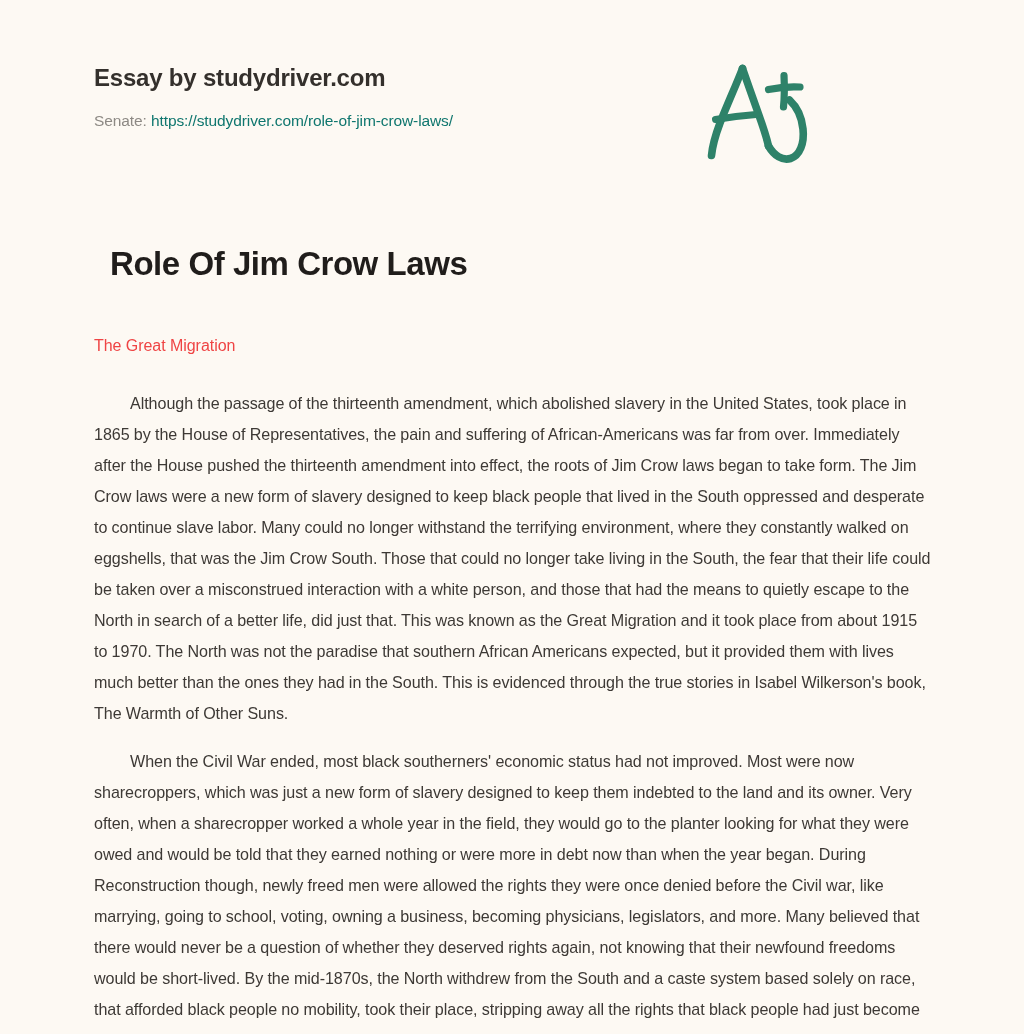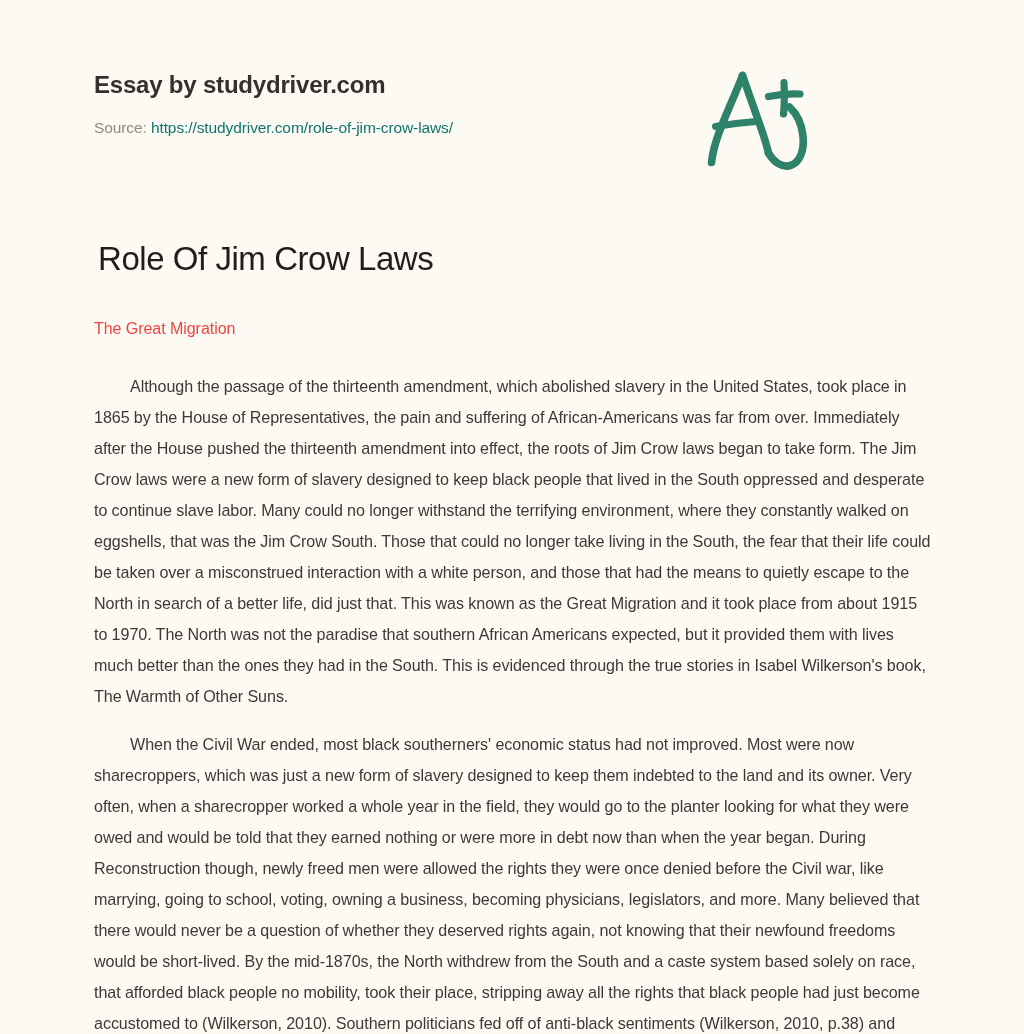--- a/index.html
+++ b/index.html
@@ -15,21 +15,21 @@
     color: #3a3632;
     overflow: hidden;
     position: relative;
   }
 
   .page {
     position: relative;
     width: 906px;
     height: 1034px;
     box-sizing: border-box;
-    padding: 9px 94px;
+    padding: 2px 94px;
   }
 
   
   .site-header {
     position: relative;
     padding-top: 62px;
   }
 
   .essay-by {
     font-size: 24px;
@@ -67,24 +67,24 @@
     pointer-events: none;
   }
   .brand-logo svg {
     display: block;
     width: 130px;
     height: 115px;
   }
 
   
   .doc-title {
-    margin: 4px;
+    margin: 16px;
     padding-top: 97px;
     font-size: 33px;
-    font-weight: normal;
+    font-weight: bold;
     letter-spacing: -0.45px;
     color: #201d1b;
     line-height: 1.15;
   }
 
   .doc-subtitle {
     margin: 0;
     padding-top: 36px;
     font-size: 16px;
     color: #ef4444;
@@ -113,21 +113,21 @@
 </head>
 <body>
 
 <div class="page">
 
   <div class="site-header">
 
     <div class="essay-by">Essay by studydriver.com</div>
 
     <div class="source-line">
-      <span class="source-label">Source:</span>
+      <span class="source-label">Senate:</span>
       <span class="source-url">https://studydriver.com/role-of-jim-crow-laws/</span>
     </div>
 
     <div class="brand-logo">
       <svg viewBox="0 0 130 115" xmlns="http://www.w3.org/2000/svg" fill="none" stroke="#2e8269" stroke-linecap="round" stroke-linejoin="round">
 
         <path d="M48.5 11.5 C43 26 33 48 26 66 C21.5 78 18.5 88 17.5 98.5" stroke-width="7.6"></path>
 
         <path d="M48.5 11.5 C53.5 26 59.5 43 64.5 57 C69 69.5 72.5 80 74.5 89" stroke-width="7.6"></path>
 

